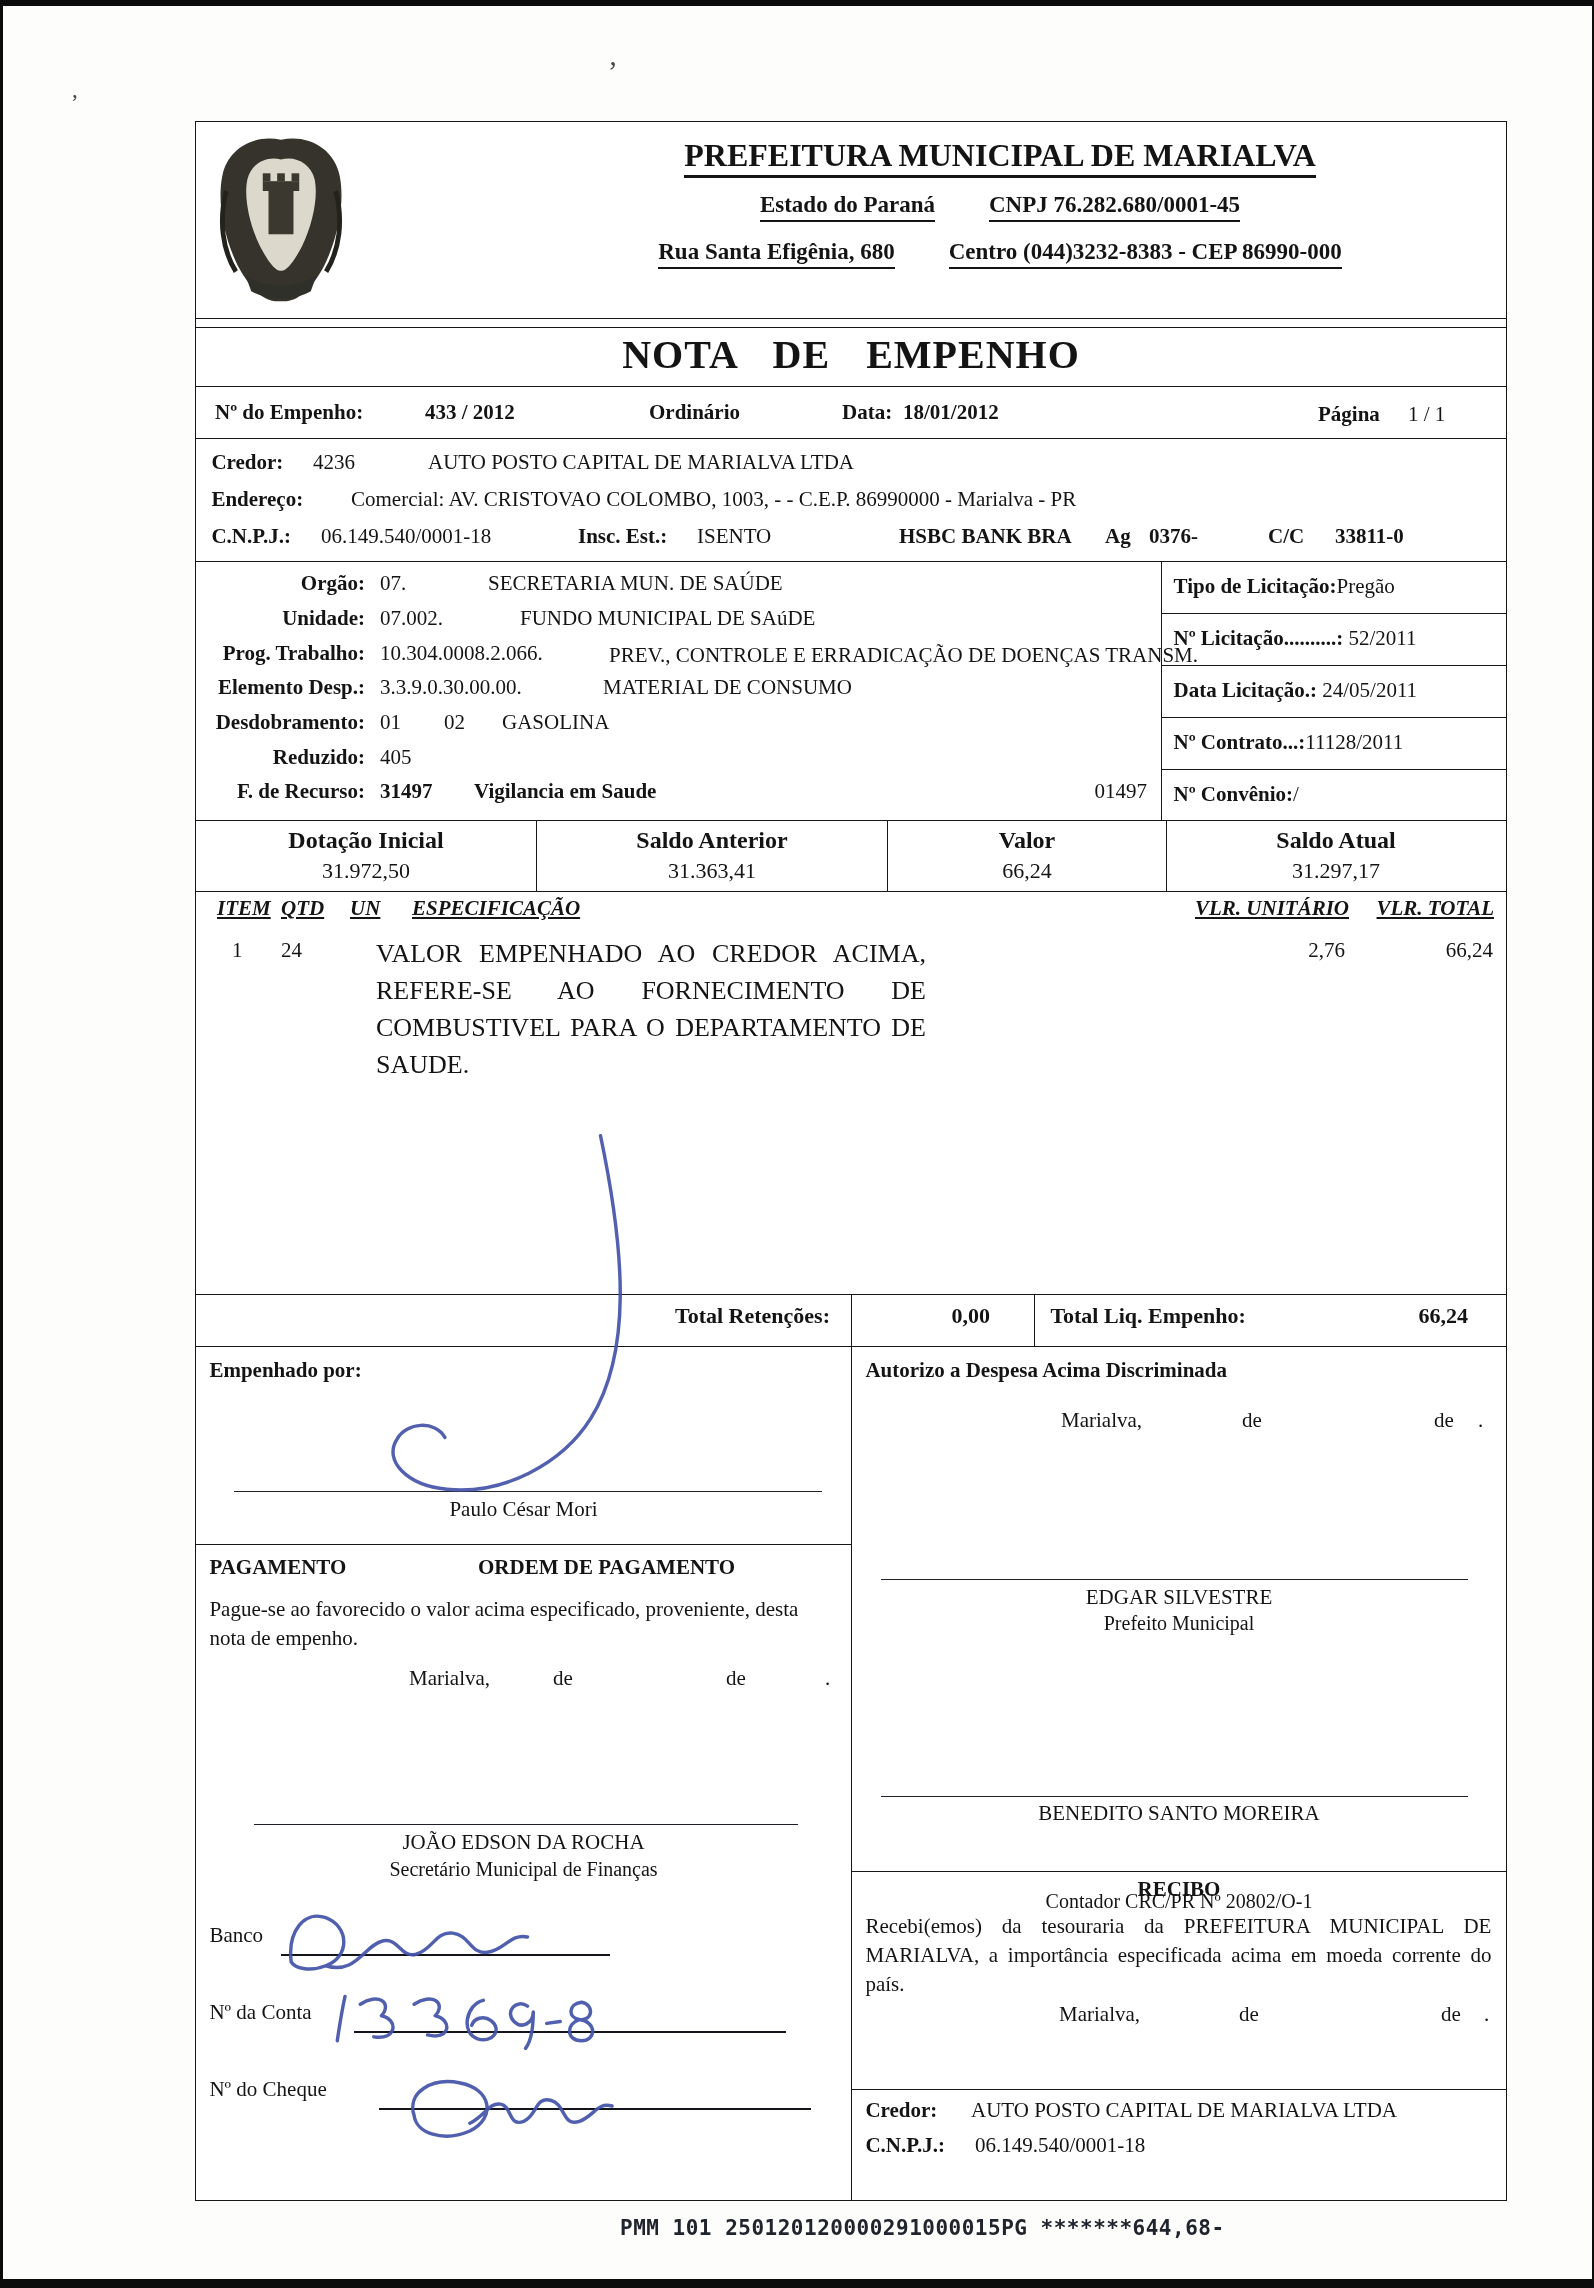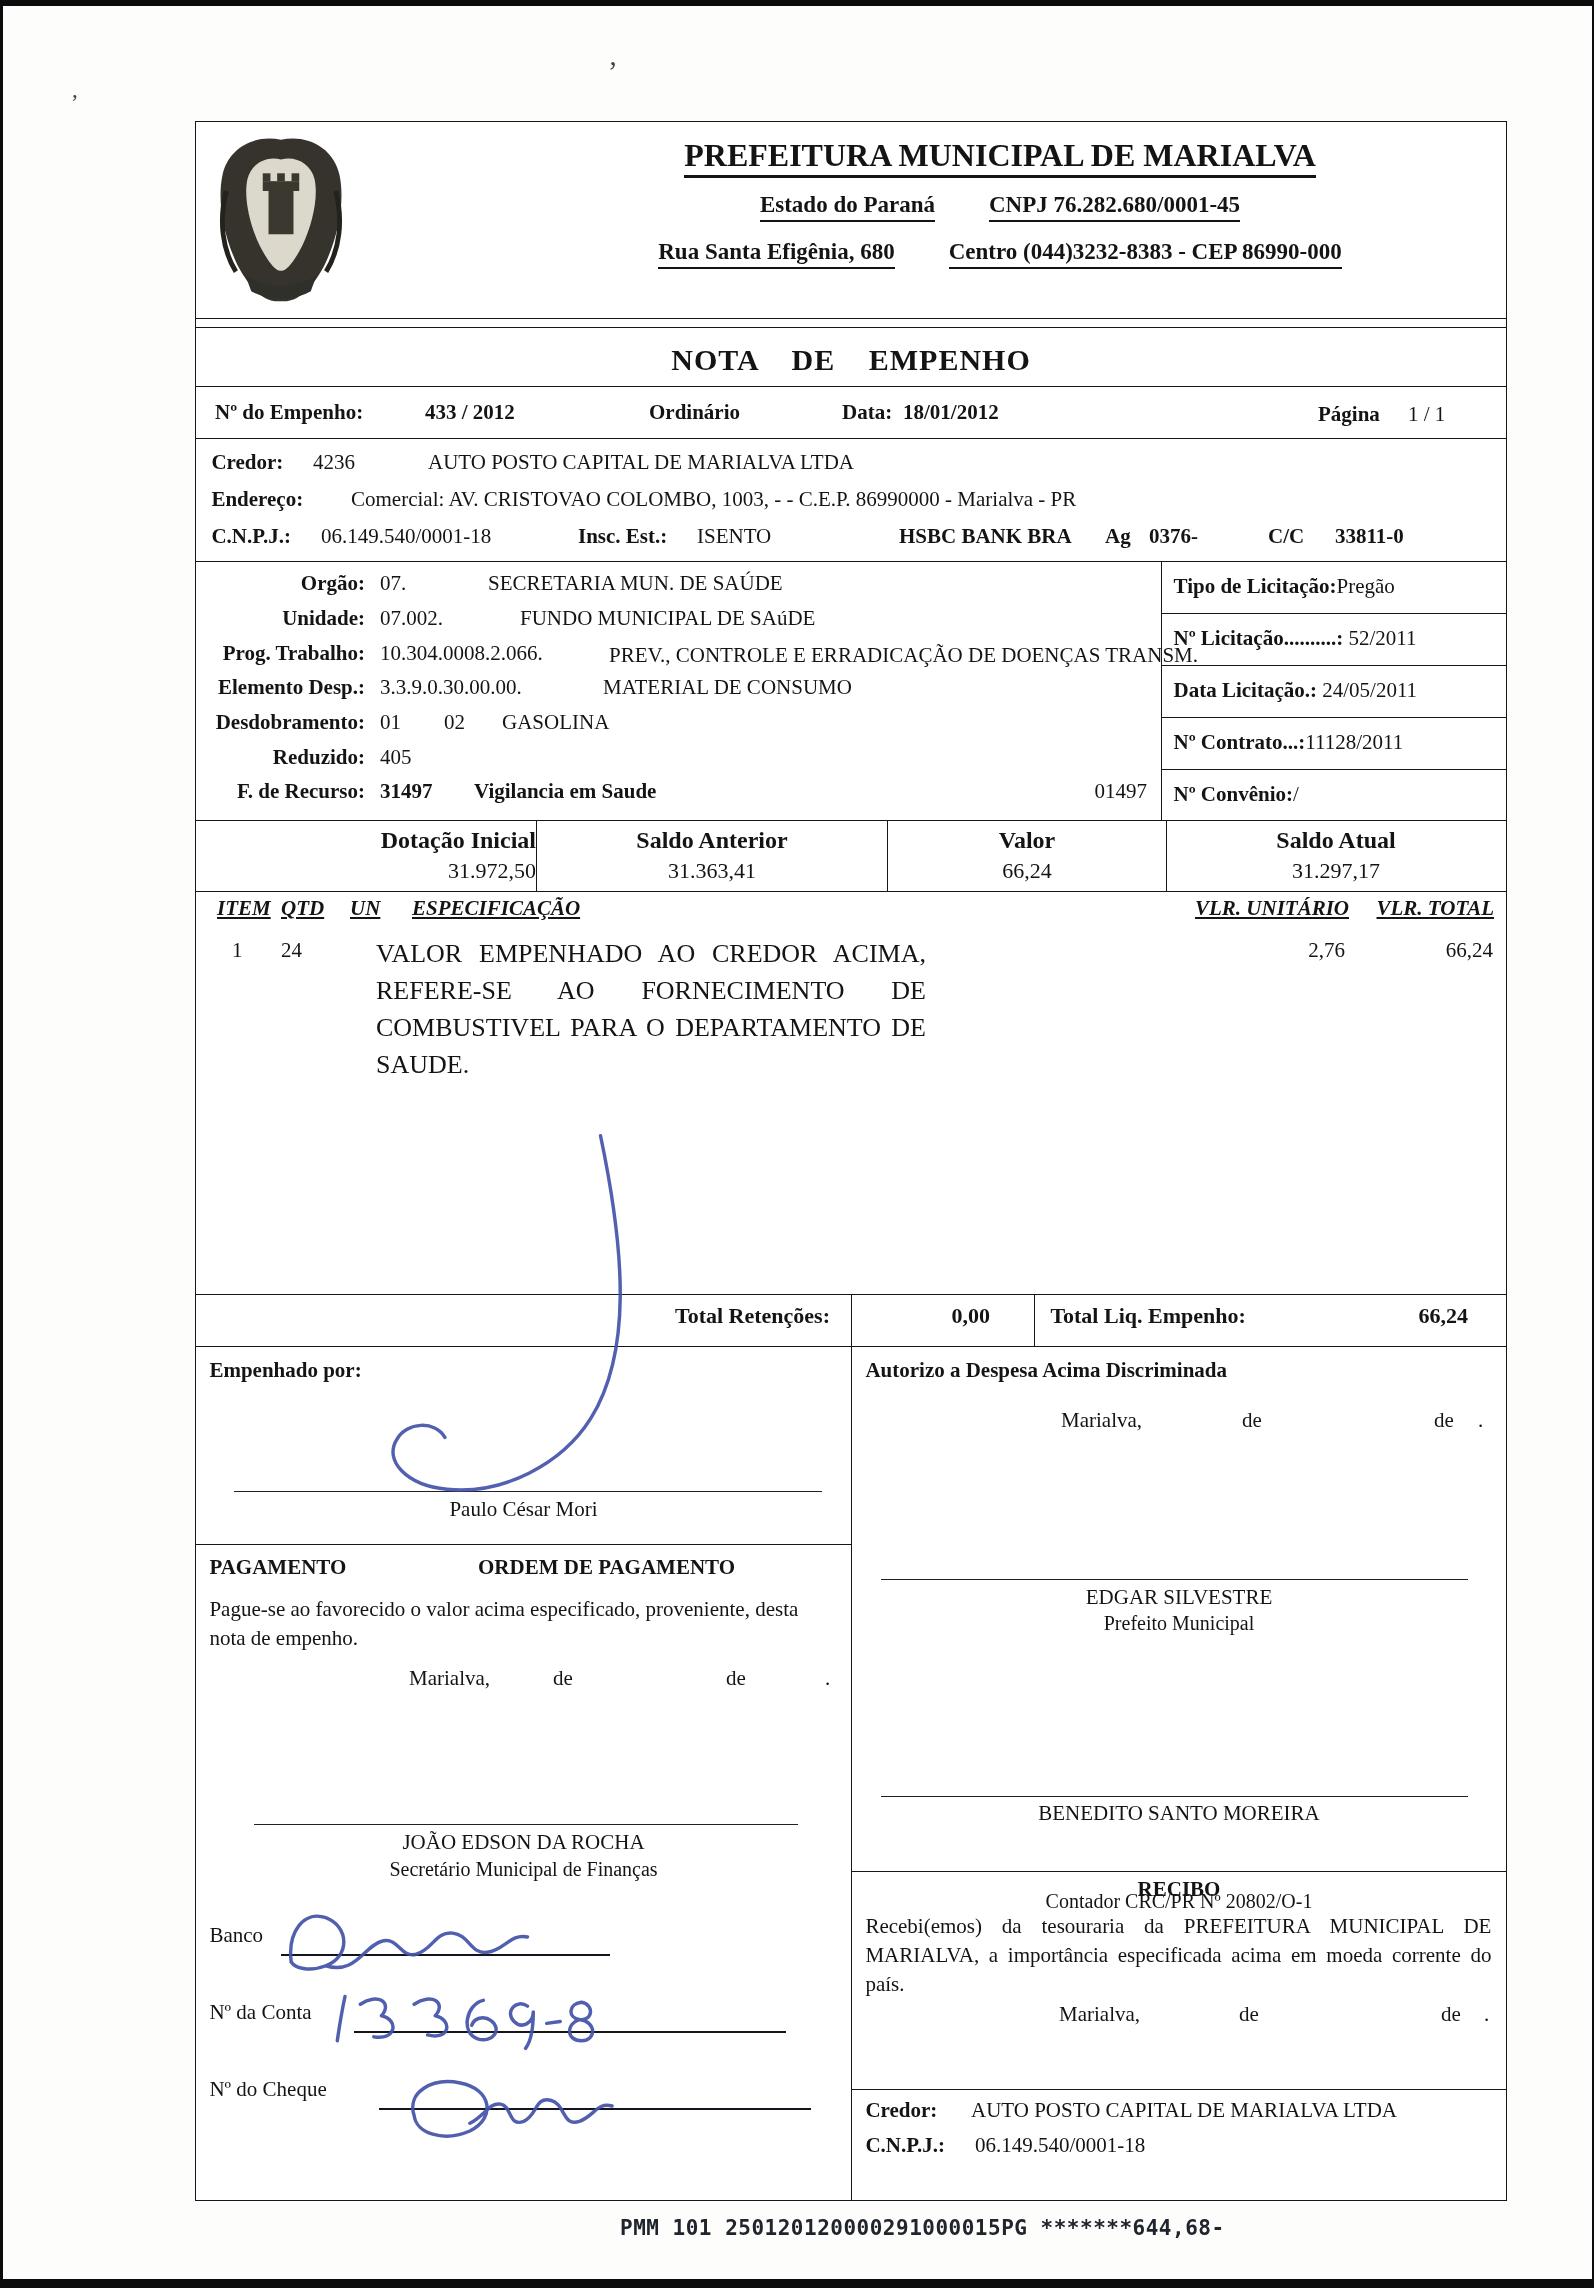--- a/index.html
+++ b/index.html
@@ -20,21 +20,21 @@
 
   .sec-header { height:197px; }
   .emblem { position:absolute; left:13.4px; top:9.6px; width:144px; height:177px; }
   .htext { position:absolute; left:317px; right:19px; top:15.4px; text-align:center; }
   .ht1 { font-size:32px; font-weight:bold; }
   .ht1 .u { border-bottom:3.8px solid #141414; padding-bottom:1.9px; }
   .ht2, .ht3 { margin-top:17.3px; font-size:23px; font-weight:bold; display:flex; justify-content:center; gap:54px; }
   .ht2 .u, .ht3 .u { border-bottom:2.9px solid #141414; padding-bottom:1.9px; }
 
   .sec-title { height:60px; margin-top:7.7px; border-top:1.9px solid #161616; text-align:center;
-               font-size:30px; font-weight:bold; word-spacing:25px; padding-top:15px; letter-spacing:1px; }
+               font-size:40px; font-weight:bold; word-spacing:25px; padding-top:3px; letter-spacing:1px; }
 
   .sec-emp { height:52px; }
   .sec-credor { height:123px; }
   .sec-orgao { height:259px; }
   .liccol { position:absolute; left:965px; top:0; bottom:0; width:346px; border-left:1.9px solid #171717; }
   .licrow { height:52px; border-bottom:1.9px solid #171717; padding:12.5px 0 0 11.5px; white-space:nowrap; overflow:hidden; }
   .licrow:last-child { border-bottom:none; }
 
   .sec-saldos { height:71px; display:flex; }
   .scell { border-right:1.9px solid #171717; text-align:center; padding-top:6.7px; }
@@ -174,21 +174,21 @@
         <div class="licrow">
           <span class="b">Nº Contrato...:</span><span>11128/2011</span>
         </div>
         <div class="licrow">
           <span class="b">Nº Convênio:</span><span>/</span>
         </div>
       </div>
     </div>
 
     <div class="sec sec-saldos">
-      <div class="scell" style="width:341px;text-align:right;">
+      <div class="scell" style="width:341px;">
         <div class="shead">Dotação Inicial</div>
         <div class="sval">31.972,50</div>
       </div>
       <div class="scell" style="width:351px;">
         <div class="shead">Saldo Anterior</div>
         <div class="sval">31.363,41</div>
       </div>
       <div class="scell" style="width:279px;">
         <div class="shead">Valor</div>
         <div class="sval">66,24</div>

